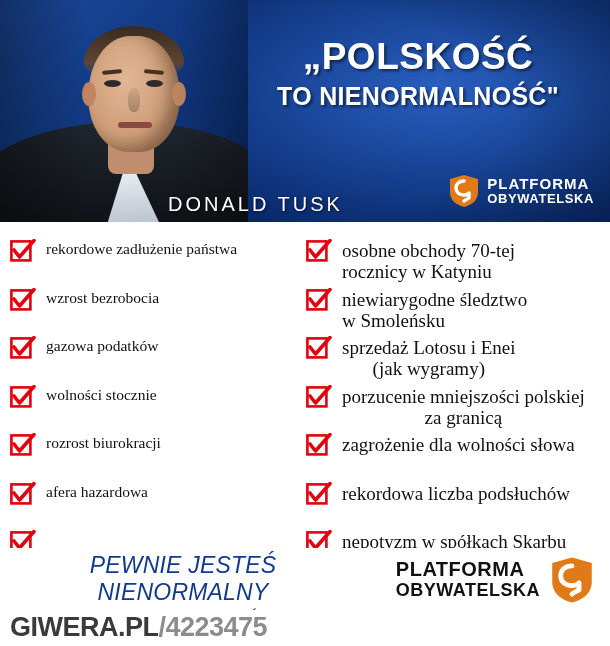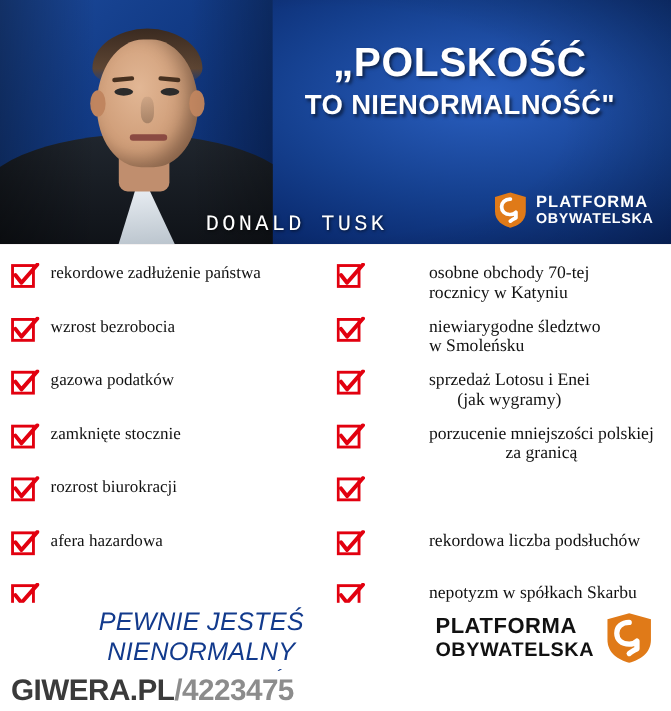--- a/index.html
+++ b/index.html
@@ -154,25 +154,24 @@
     display: block;
     font-size: 25px;
     letter-spacing: 0.3px;
     margin-top: 5px;
   }
   .hero-name {
     position: absolute;
     left: 168px;
     top: 193px;
     color: #ffffff;
-    font-family: Liberation Mono, monospace;
+    font-family: Liberation Sans, sans-serif;
     font-size: 20px;
     letter-spacing: 3px;
     text-shadow: 1px 1px 3px rgba(0,0,0,0.7);
-    margin-left: 19px;
   }
   .hero-logo {
     position: absolute;
     right: 16px;
     top: 174px;
     display: flex;
     align-items: center;
     gap: 8px;
   }
   .hero-logo .po-text {
@@ -217,21 +216,21 @@
     margin-top: 1px;
   }
   .item-text {
     font-family: "Liberation Serif", serif;
     font-size: 15.5px;
     color: #111111;
     line-height: 1.12;
     padding-top: 2px;
     white-space: pre-line;
   }
-  .col-right .item-text { font-size: 16px; margin-left: 48px; }
+  .col-right .item-text { font-size: 19px; }
   .center-text { text-align: center; }
 
   
   .footer-band {
     position: absolute;
     top: 548px;
     left: 0;
     width: 610px;
     height: 62px;
     background: #ffffff;
@@ -392,21 +391,21 @@
         <span class="item-text">gazowa podatków</span>
       </div>
 
       <div class="item">
         <span class="check">
           <svg width="26" height="24" viewBox="0 0 26 24" aria-hidden="true">
             <rect x="1.4" y="2.4" width="19" height="19" fill="#ffffff" stroke="#e2000f" stroke-width="2.6"></rect>
             <path d="M4 11 L9.5 18 L24 1.5" fill="none" stroke="#e2000f" stroke-width="3.6" stroke-linecap="round" stroke-linejoin="round"></path>
           </svg>
         </span>
-        <span class="item-text">zamknięte stocznie</span>
+        <span class="item-text">wolności stocznie</span>
       </div>
 
       <div class="item">
         <span class="check">
           <svg width="26" height="24" viewBox="0 0 26 24" aria-hidden="true">
             <rect x="1.4" y="2.4" width="19" height="19" fill="#ffffff" stroke="#e2000f" stroke-width="2.6"></rect>
             <path d="M4 11 L9.5 18 L24 1.5" fill="none" stroke="#e2000f" stroke-width="3.6" stroke-linecap="round" stroke-linejoin="round"></path>
           </svg>
         </span>
         <span class="item-text">rozrost biurokracji</span>
@@ -479,20 +478,21 @@
 za granicą</span>
       </div>
 
       <div class="item">
         <span class="check">
           <svg width="26" height="24" viewBox="0 0 26 24" aria-hidden="true">
             <rect x="1.4" y="2.4" width="19" height="19" fill="#ffffff" stroke="#e2000f" stroke-width="2.6"></rect>
             <path d="M4 11 L9.5 18 L24 1.5" fill="none" stroke="#e2000f" stroke-width="3.6" stroke-linecap="round" stroke-linejoin="round"></path>
           </svg>
         </span>
+        <span class="item-text">zagrożenie dla wolności słowa</span>
       </div>
 
       <div class="item">
         <span class="check">
           <svg width="26" height="24" viewBox="0 0 26 24" aria-hidden="true">
             <rect x="1.4" y="2.4" width="19" height="19" fill="#ffffff" stroke="#e2000f" stroke-width="2.6"></rect>
             <path d="M4 11 L9.5 18 L24 1.5" fill="none" stroke="#e2000f" stroke-width="3.6" stroke-linecap="round" stroke-linejoin="round"></path>
           </svg>
         </span>
         <span class="item-text">rekordowa liczba podsłuchów</span>

